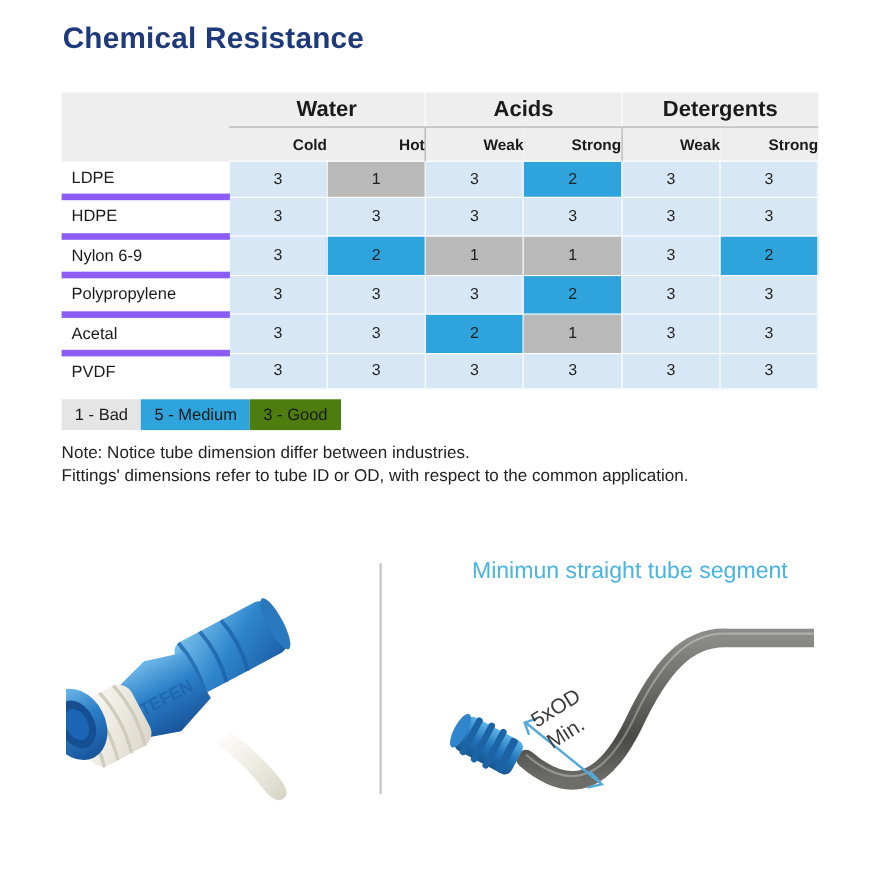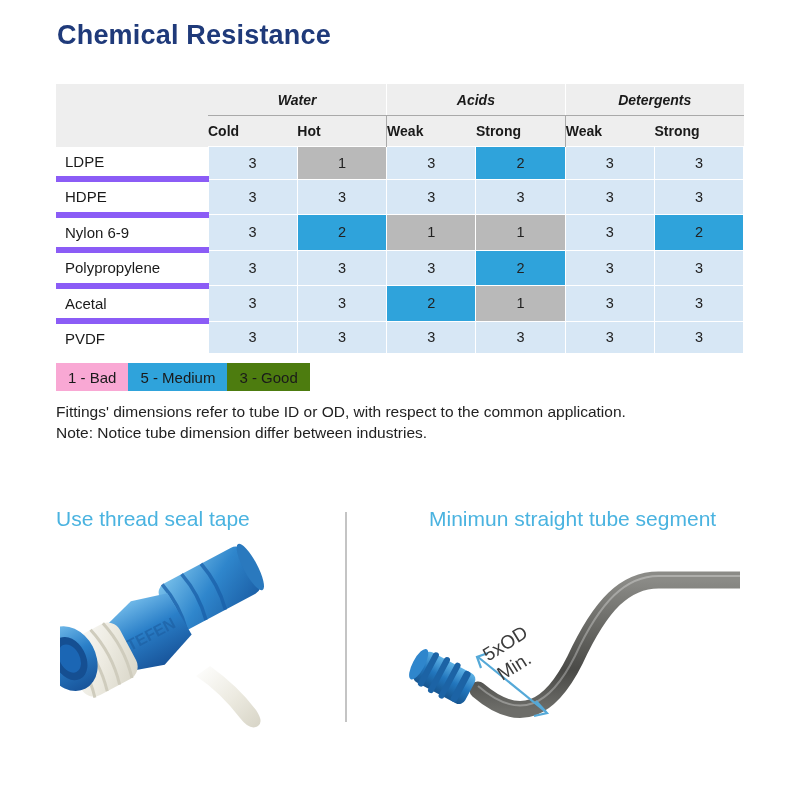--- a/index.html
+++ b/index.html
@@ -30,41 +30,40 @@
   table.cr{
     border-collapse:collapse;
     width:688px;
     table-layout:fixed;
   }
   table.cr col.lbl{width:152px;}
   table.cr col.dat{width:89.3px;}
 
   .grp-head th{
     background:#eeeeee;
-    font-size:14px;
+    font-size:20px;
     font-weight:700;
     color:#1a1a1a;
     height:31px;
     padding:0;
     text-align:center;
     vertical-align:middle;
-    font-style:italic;
   }
   .grp-head th.blank{background:#eeeeee;}
   .grp-head th.grp{border-bottom:1px solid #a9a9a9;}
   .grp-head th.gsep{border-left:1px solid #ffffff;}
 
   .sub-head th{
     background:#eeeeee;
     font-size:14px;
     font-weight:700;
     color:#1a1a1a;
     height:30px;
     padding:0;
-    text-align:left;
+    text-align:right;
     vertical-align:middle;
     margin-top:16px;
   }
   .sub-head th.gsep{border-left:1px solid #a9a9a9;}
   .sub-head th.blank{background:#eeeeee;}
 
   tbody td{
     height:29.5px;
     padding:0;
     text-align:center;
@@ -94,21 +93,21 @@
     display:flex;
     height:28px;
     font-size:15px;
   }
   .legend .seg{
     display:flex;align-items:center;justify-content:center;
     padding:0 12px;
     color:#1a1a1a;
     white-space:nowrap;
   }
-  .legend .s1{background:#f9a8d4;}
+  .legend .s1{background:#e5e5e5;}
   .legend .s2{background:#2fa3db;}
   .legend .s3{background:#4d7c0f;}
 
   
   .note{
     position:absolute;left:56px;top:401px;
     font-size:15.5px;
     line-height:21px;
     color:#222;
     white-space:nowrap;
@@ -229,27 +228,26 @@
     </table>
   </div>
 
   <div class="legend">
     <div class="seg s1">1 - Bad</div>
     <div class="seg s2">5 - Medium</div>
     <div class="seg s3">3 - Good</div>
   </div>
 
   <div class="note">
+    <div>Note: Notice tube dimension differ between industries.</div>
     <div>Fittings' dimensions refer to tube ID or OD, with respect to the common application.</div>
-    <div>Note: Notice tube dimension differ between industries.</div>
   </div>
 
   <div class="divider"></div>
 
-  <div class="sec-head left">Use thread seal tape</div>
   <div class="sec-head right">Minimun straight tube segment</div>
 
   <div class="fig left">
     <svg width="280" height="190" viewBox="0 0 280 190">
       <defs>
         <linearGradient id="blu" x1="0" y1="0" x2="0" y2="1">
           <stop offset="0%" stop-color="#6fb8e8"></stop>
           <stop offset="45%" stop-color="#2a7fc8"></stop>
           <stop offset="100%" stop-color="#18549a"></stop>
         </linearGradient>

